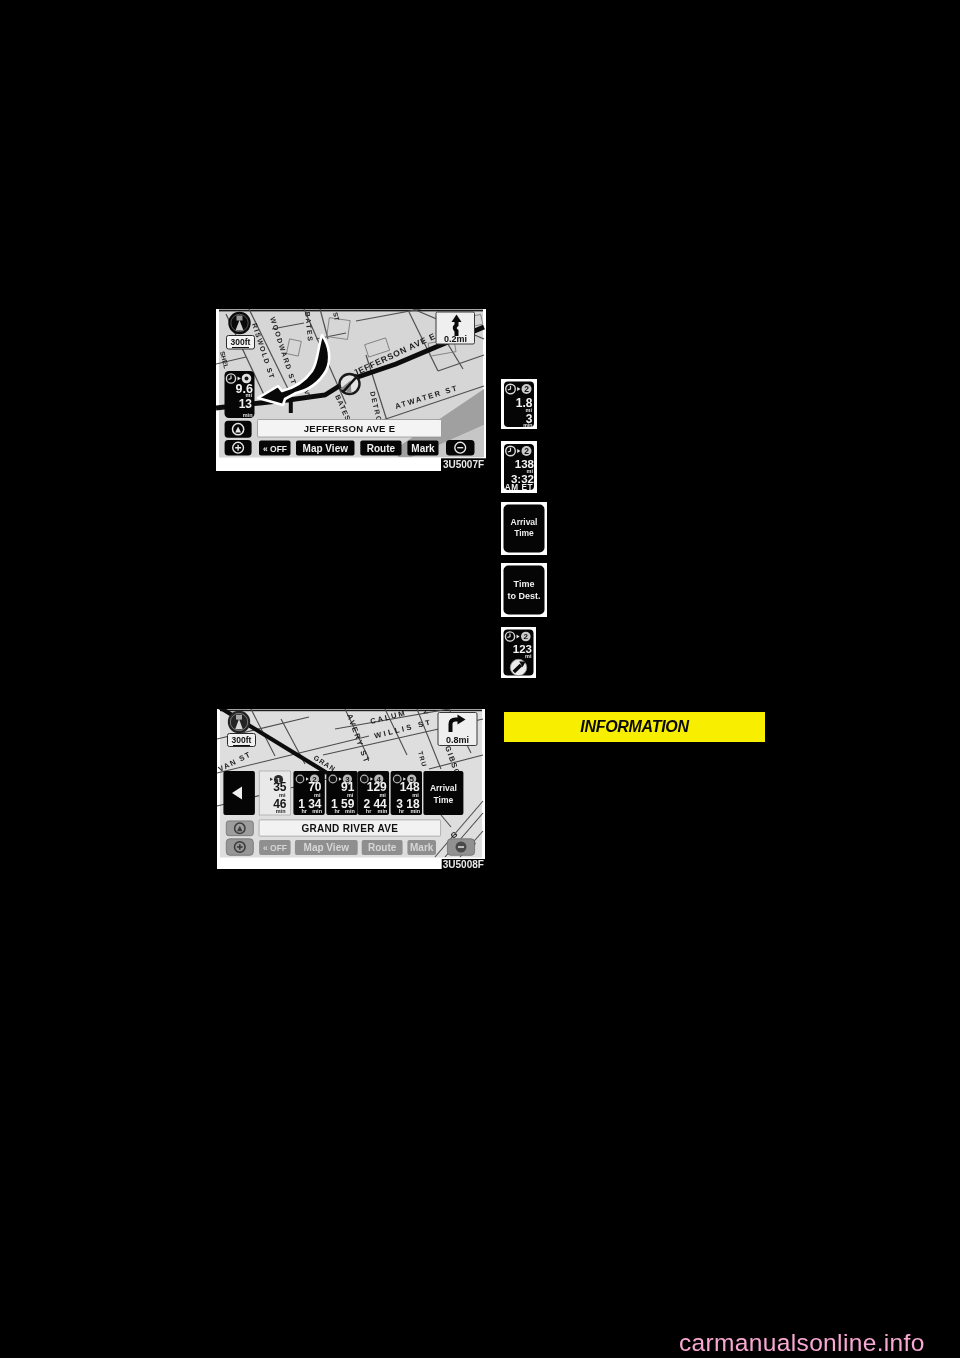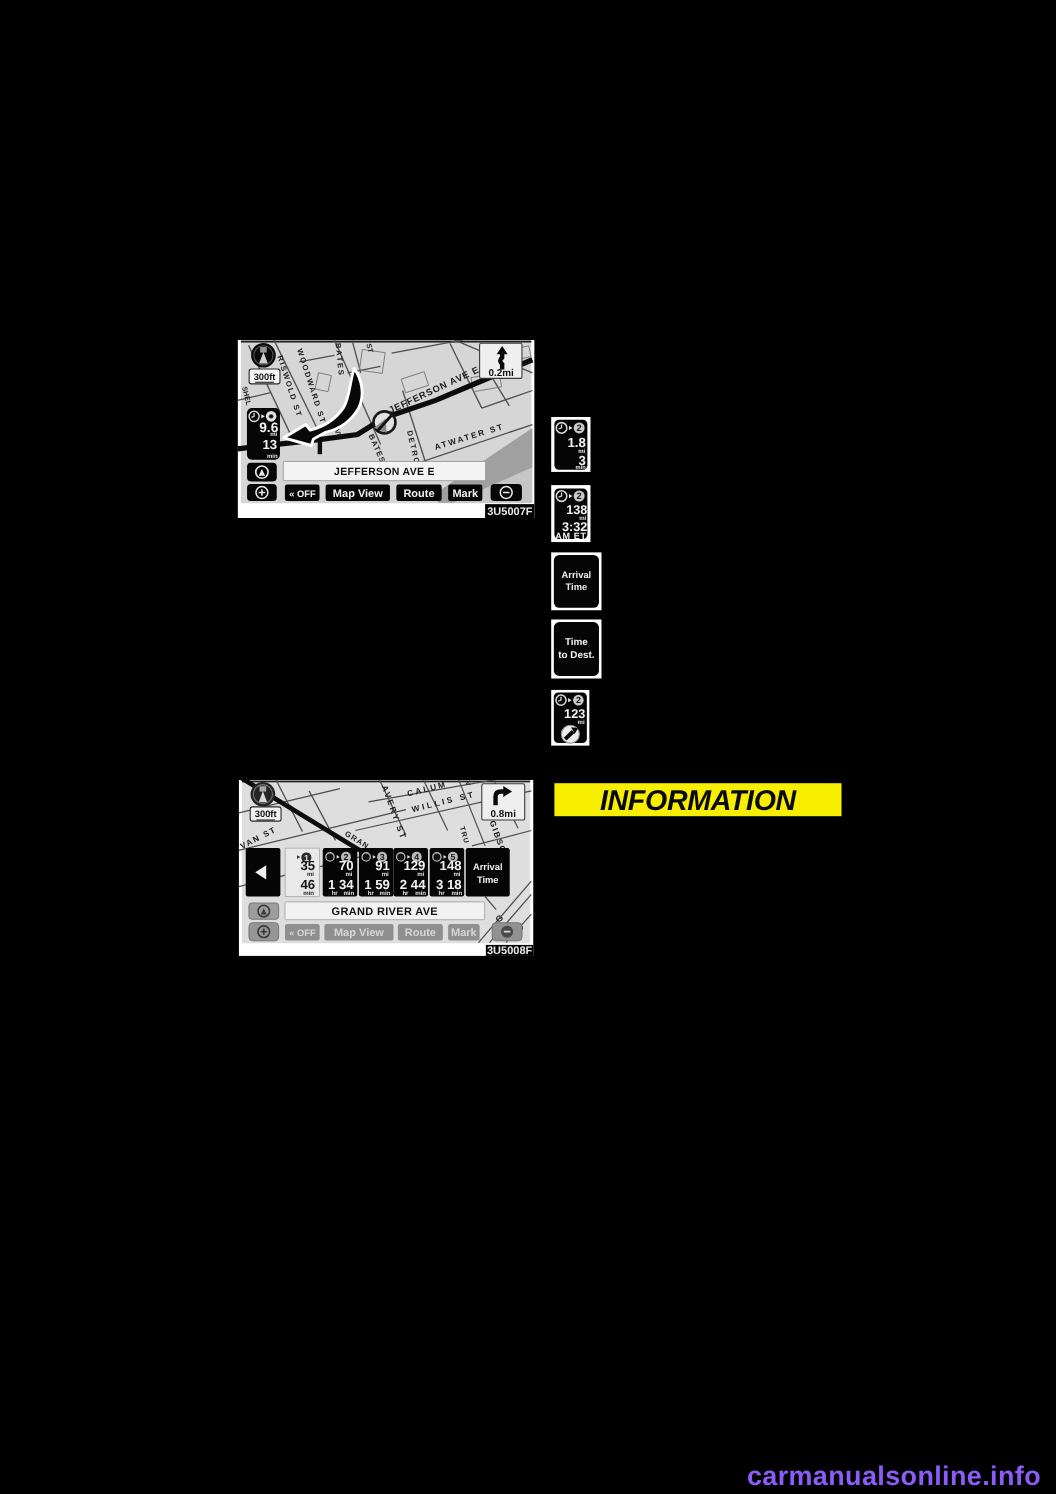--- a/index.html
+++ b/index.html
@@ -384,16 +384,16 @@
   <circle cx="24.8" cy="9.5" r="4.8" fill="#c9c9c9"></circle>
   <text x="24.8" y="12.4" font-size="8" font-weight="bold" fill="#111" text-anchor="middle">2</text>
   <text x="31" y="25.5" font-size="11.5" font-weight="bold" fill="#f2f2f2" text-anchor="end">123</text>
   <text x="30.5" y="31" font-size="5.5" font-weight="bold" fill="#e2e2e2" text-anchor="end">mi</text>
   <circle cx="17.5" cy="40.5" r="8.2" fill="#ececec" stroke="#8f8f8f" stroke-width="1"></circle>
   <path d="M12.8 45 L20 38" stroke="#0a0a0a" stroke-width="3.6" fill="none"></path>
   <polygon points="18.2,34.2 24.5,34.8 21.5,40.2" fill="#0a0a0a"></polygon>
 </svg>
 
 <div class="abs" style="left:504px;top:712px;width:261px;height:30px;background:#f8ee00;display:flex;align-items:center;justify-content:center;">
-  <span style="font-size:26px;font-weight:bold;font-style:italic;color:#0a0a0a;letter-spacing:-0.3px;">INFORMATION</span>
+  <span style="font-size:16px;font-weight:bold;font-style:italic;color:#0a0a0a;letter-spacing:-0.3px;">INFORMATION</span>
 </div>
 
-<div class="abs" style="left:679px;top:1329px;width:270px;font-size:24.5px;font-weight:bold;color:#8b5cf6;letter-spacing:0.35px;">carmanualsonline.info</div>
+<div class="abs" style="left:679px;top:1329px;width:270px;font-size:24.5px;font-weight:normal;color:#f9a8d4;letter-spacing:0.35px;">carmanualsonline.info</div>
 
 </body></html>

